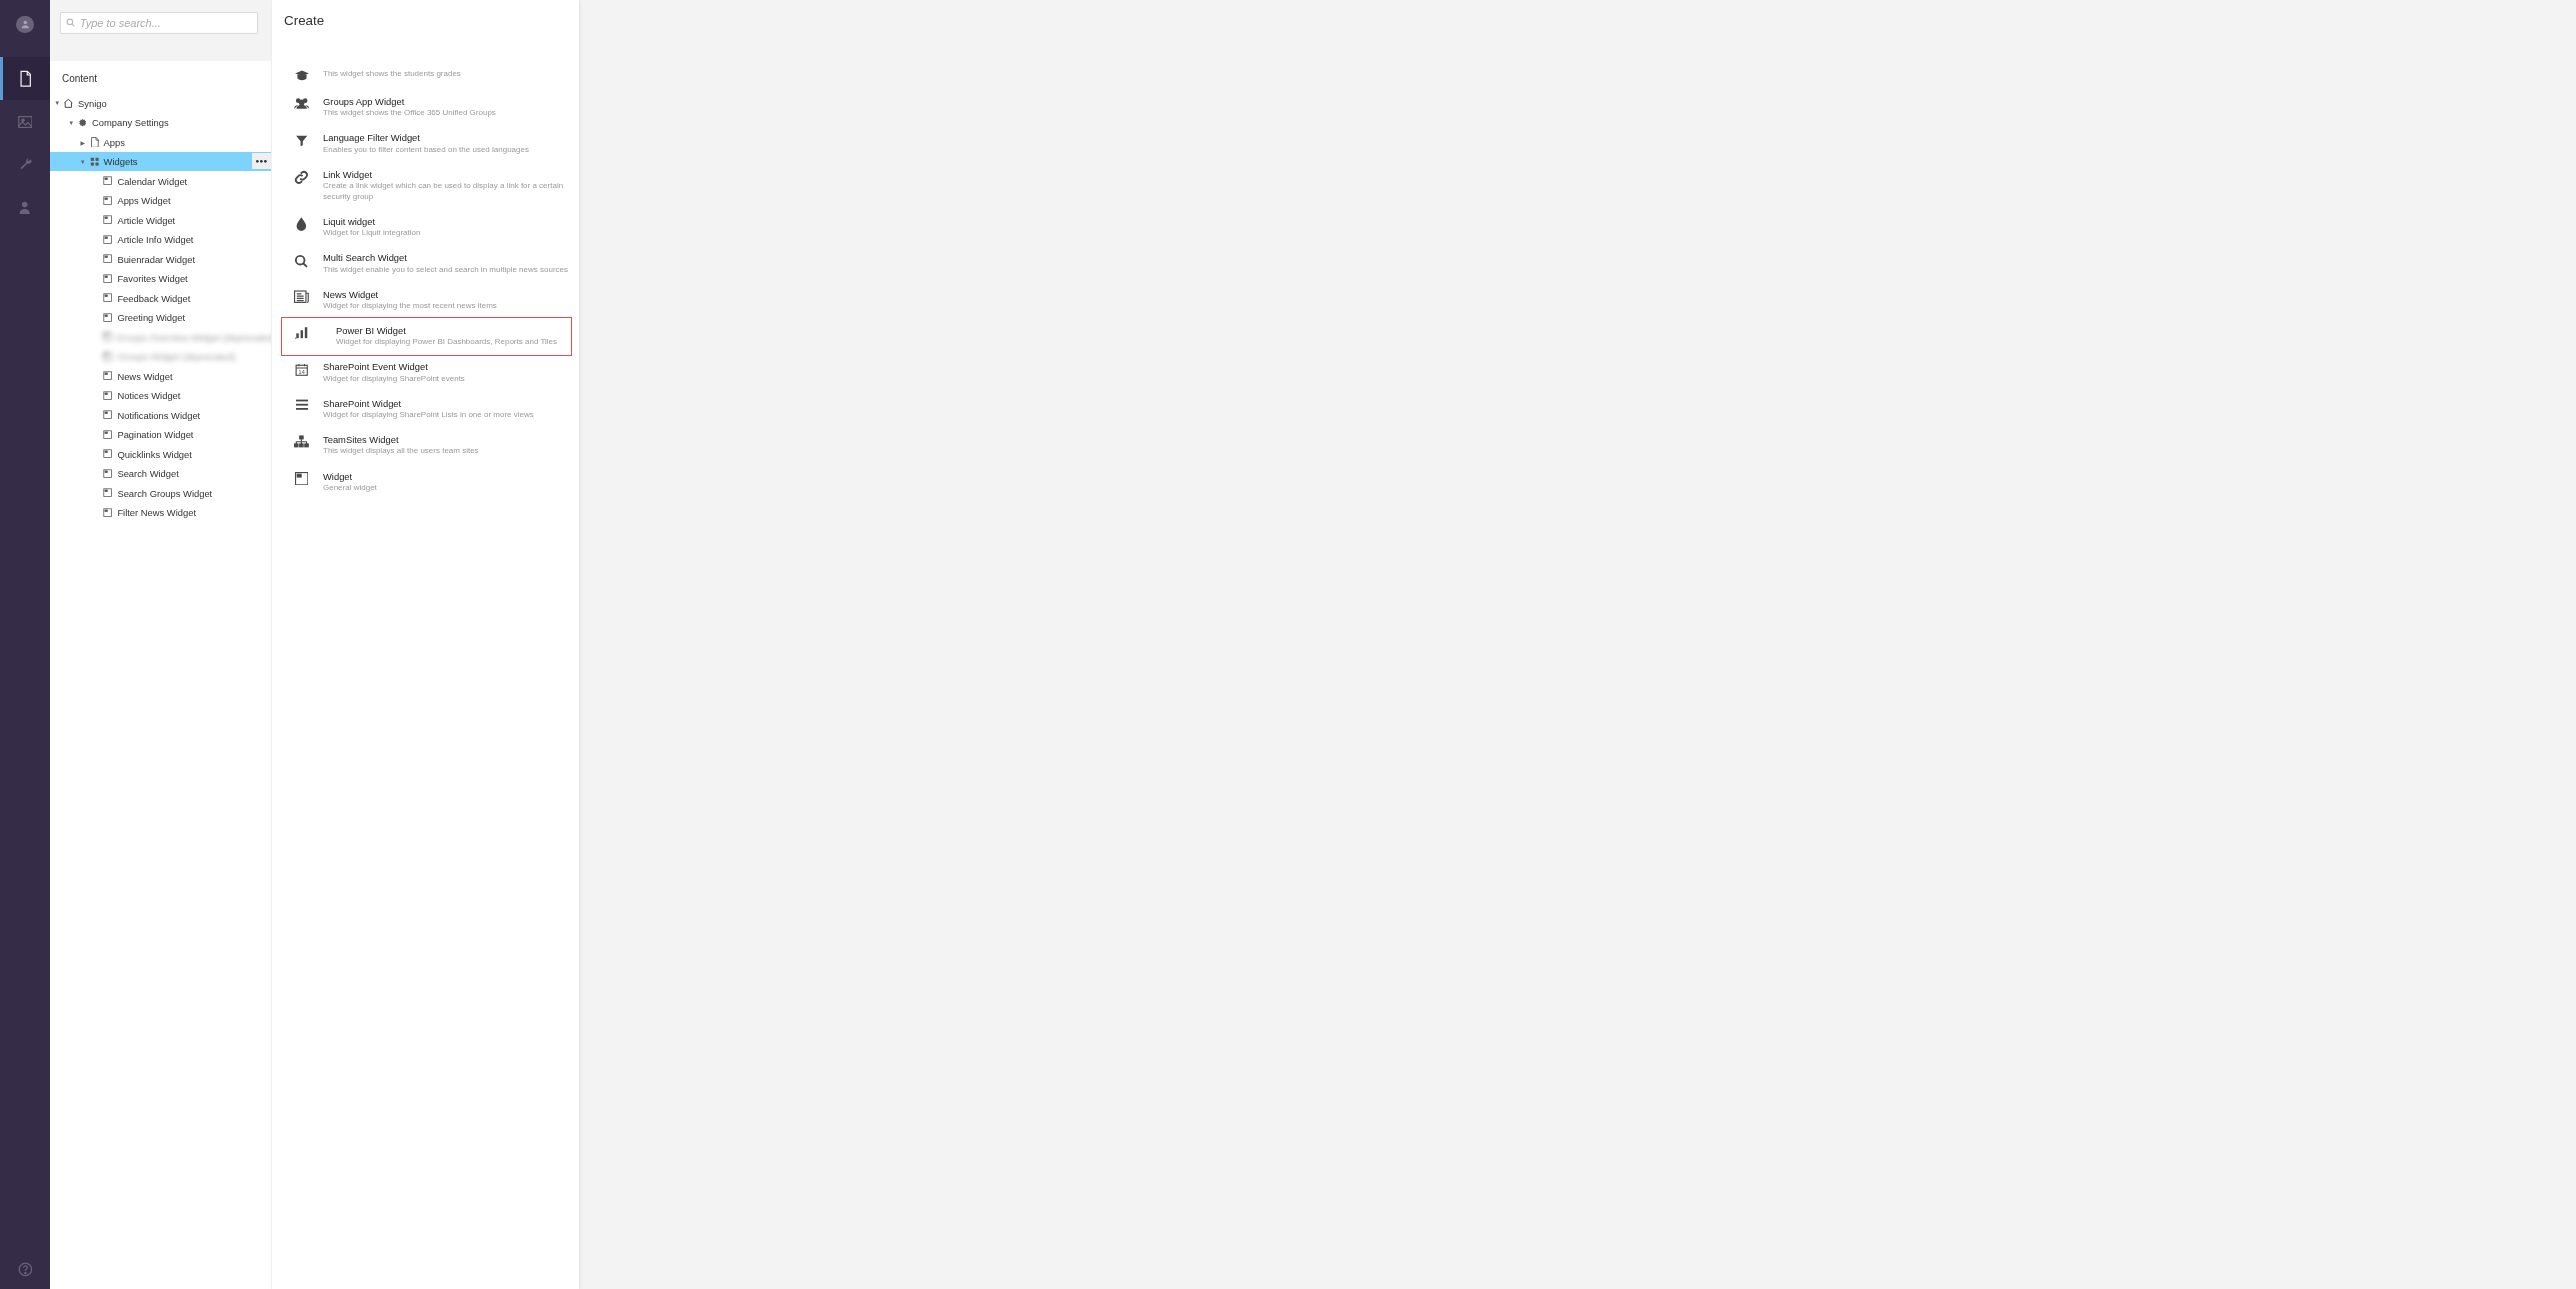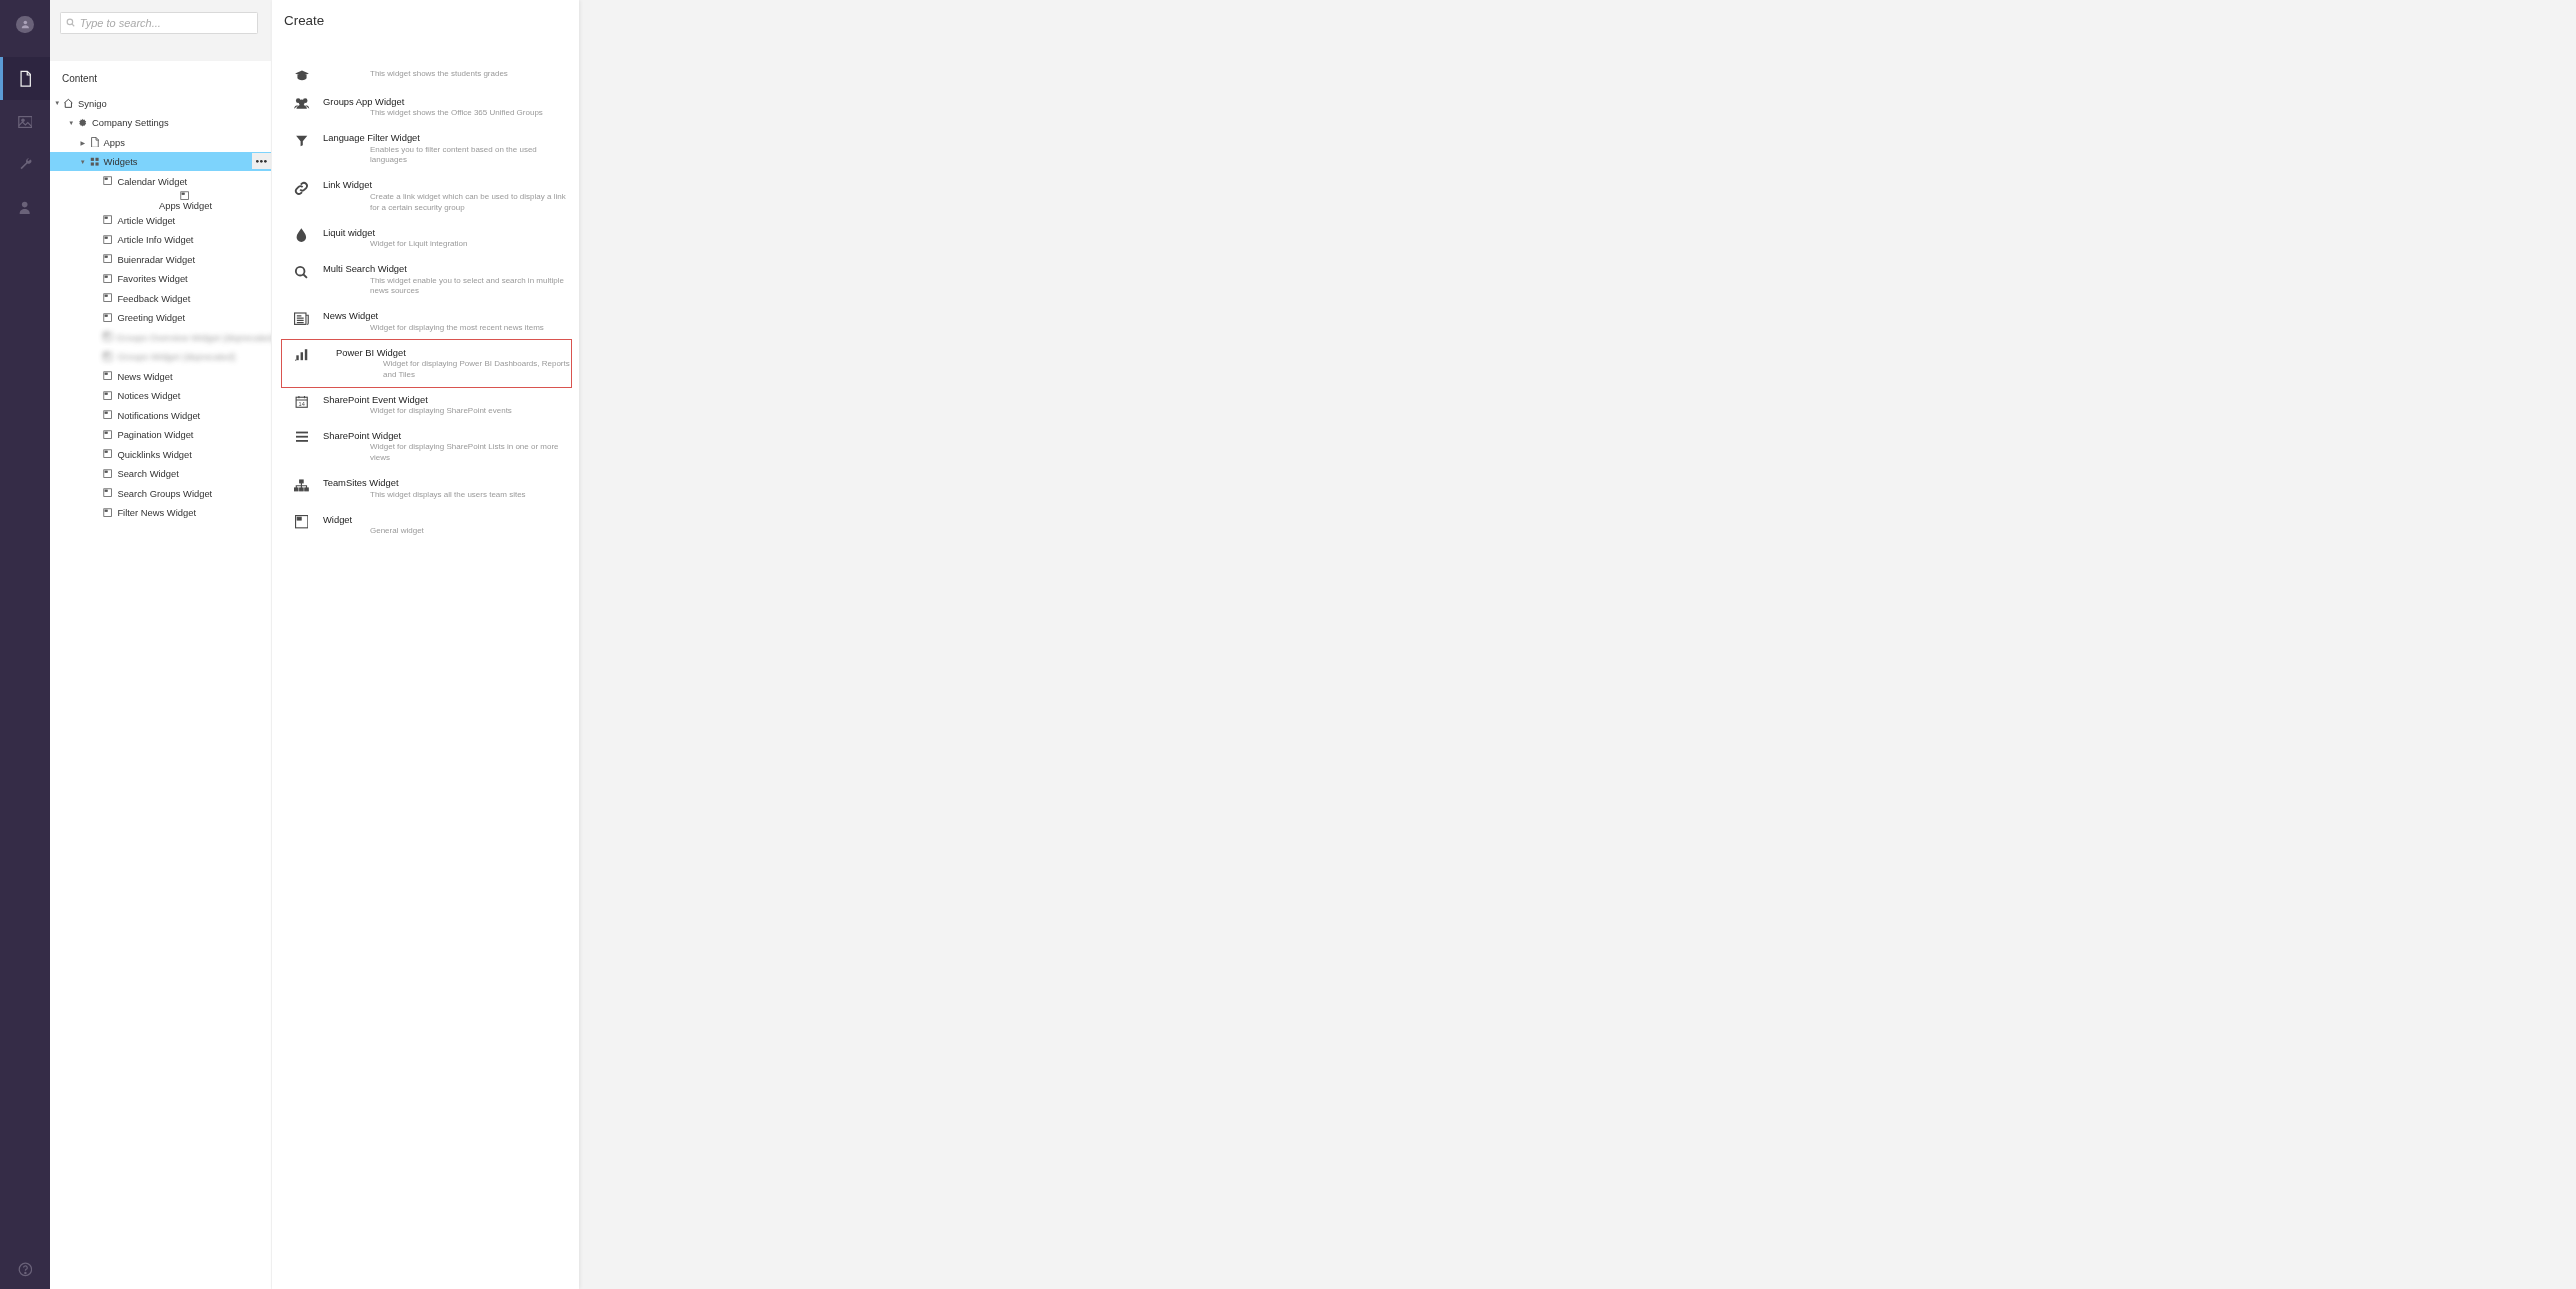--- a/index.html
+++ b/index.html
@@ -163,21 +163,21 @@
   cursor: pointer;
 }
 .createitem .cicon {
   width: 27px;
   display: flex; justify-content: center;
   color: #494949;
   padding-top: 1.3px;
 }
 .createitem .ctext { flex: 1; padding-left: 8px; }
 .createitem .ctitle { font-size: 9.4px; color: #222; }
-.createitem .cdesc { font-size: 8px; color: #9a9a9a; margin-top: 1.3px; line-height: 1.35; margin-left: 47px; }
+.createitem .cdesc { font-size: 8px; color: #9a9a9a; margin-top: 1.3px; line-height: 1.35; }
 .createitem.highlighted {
   border: 1.3px solid #d9534f;
   margin: -1.3px -1.3px -1.3px -6.7px;
   padding: 6.7px 0 6.7px 6.7px;
   gap: 12px;
 }
 
 .createfooter {
   border-top: 0.7px solid #eee;
   padding: 9.4px 9.4px;
@@ -324,21 +324,21 @@
     <div id="widget-items-1">
         <div class="treeitem" style="padding-left: 50px;">
           <span class="ticon">
             <svg width="9.4" height="9.4" viewBox="0 0 24 24" fill="none" stroke="#595959" stroke-width="2">
               <rect x="2" y="2" width="20" height="20"></rect>
               <rect x="5" y="5" width="6" height="4" fill="#595959"></rect>
             </svg>
           </span>
           <span>Calendar Widget</span>
         </div>
-        <div class="treeitem" style="padding-left: 50px; flex-direction: column;">
+        <div class="treeitem" style="padding-left: 50px;">
           <span class="ticon">
             <svg width="9.4" height="9.4" viewBox="0 0 24 24" fill="none" stroke="#595959" stroke-width="2">
               <rect x="2" y="2" width="20" height="20"></rect>
               <rect x="5" y="5" width="6" height="4" fill="#595959"></rect>
             </svg>
           </span>
           <span>Apps Widget</span>
         </div>
         <div class="treeitem" style="padding-left: 50px;">
           <span class="ticon">

